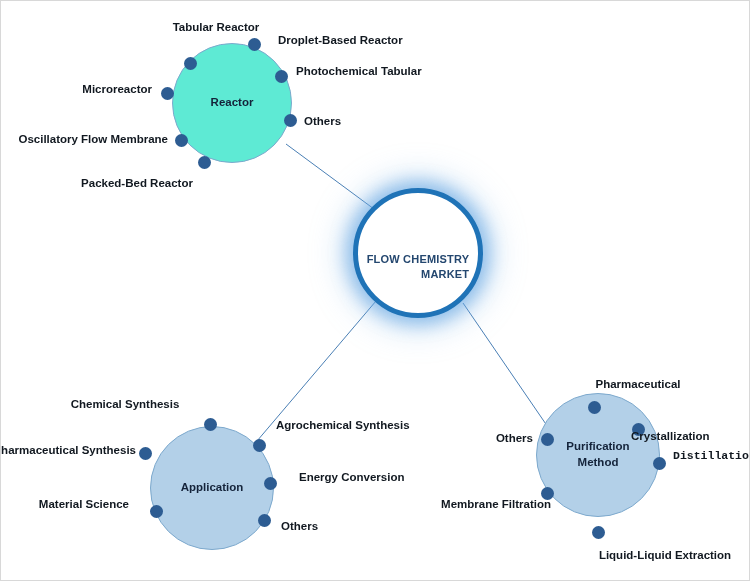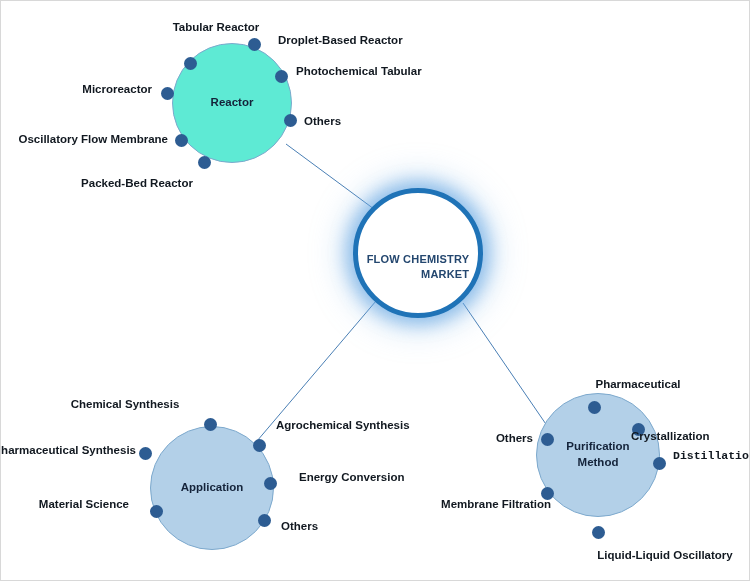--- a/index.html
+++ b/index.html
@@ -147,21 +147,21 @@
       <div class="leaf c" style="left: 637px; top: 377px; color: rgb(17, 24, 32);">Pharmaceutical</div>
       <div class="dot" style="left: 630.5px; top: 421.5px; background: rgb(45, 92, 146);"></div>
       <div class="leaf r" style="left: 630px; top: 415px; color: rgb(17, 24, 32); margin-top: 14px;">Crystallization</div>
       <div class="dot" style="left: 651.5px; top: 455.5px; background: rgb(45, 92, 146);"></div>
       <div class="leaf r" style="left: 672px; top: 448px; color: rgb(17, 24, 32); font-family: Liberation Mono, monospace;">Distillation</div>
       <div class="dot" style="left: 539.5px; top: 431.5px; background: rgb(45, 92, 146);"></div>
       <div class="leaf l" style="left: 532px; top: 431px; color: rgb(17, 24, 32);">Others</div>
       <div class="dot" style="left: 539.5px; top: 485.5px; background: rgb(45, 92, 146);"></div>
       <div class="leaf l" style="left: 532px; top: 497px; color: rgb(17, 24, 32); margin-left: 18px;">Membrane Filtration</div>
       <div class="dot" style="left: 590.5px; top: 524.5px; background: rgb(45, 92, 146);"></div>
-      <div class="leaf c" style="left: 664px; top: 548px; color: rgb(17, 24, 32);">Liquid-Liquid Oscillatory</div>
+      <div class="leaf c" style="left: 664px; top: 548px; color: rgb(17, 24, 32);">Liquid-Liquid Extraction</div>
     </div>
 
   <div class="hub" id="hub" style="left: 352px; top: 187px; height: 130px; width: 130px; border-color: rgb(31, 115, 183);">
     <div class="hub-label" style="color: rgb(36, 71, 111);">FLOW CHEMISTRY
 MARKET</div>
   </div>
 
 </div>
 
 </body></html>

